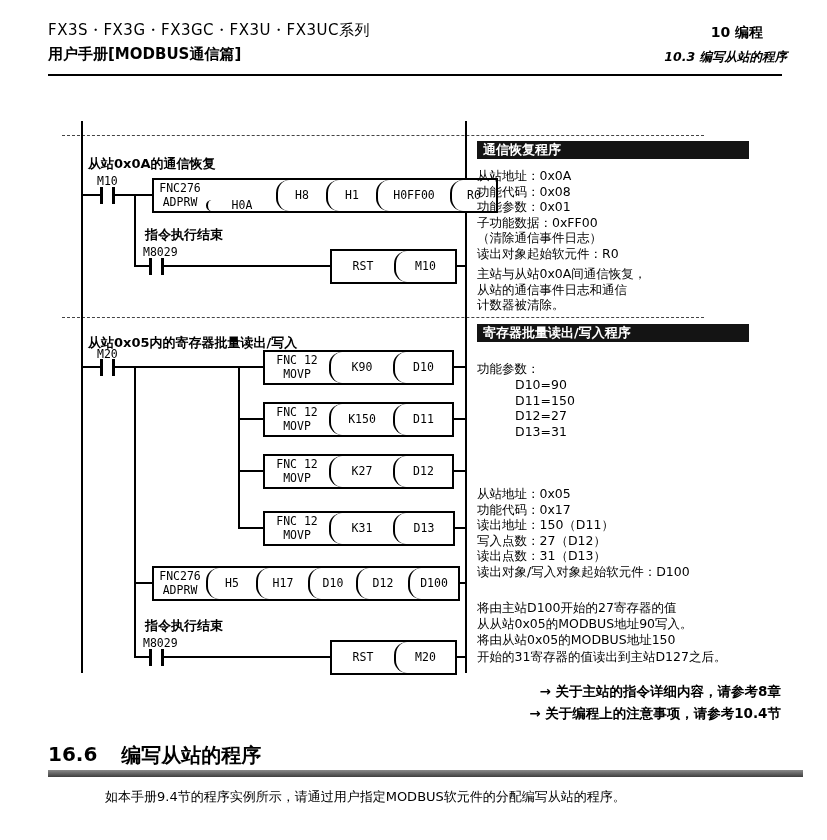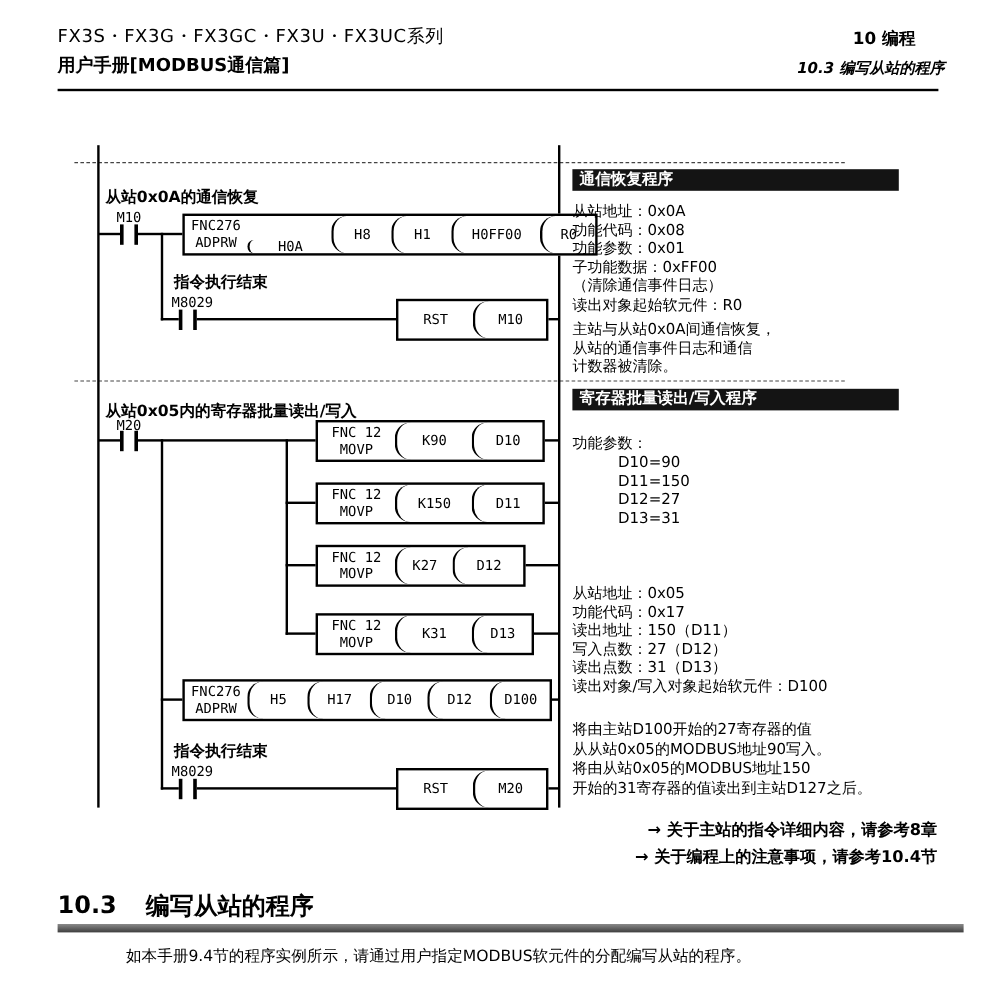--- a/index.html
+++ b/index.html
@@ -113,30 +113,30 @@
       <div>MOVP</div>
     </div>
     <div class="cell" style="width:64px;">K150</div>
     <div class="cell" style="width:59px;">D11</div>
   </div>
   <div class="blk" style="left:263px; top:454px;">
     <div class="cell" style="width:64px;">
       <div>FNC 12</div>
       <div>MOVP</div>
     </div>
-    <div class="cell" style="width:48px;">K27</div>
+    <div class="cell" style="width:64px;">K27</div>
     <div class="cell" style="width:59px;">D12</div>
   </div>
   <div class="blk" style="left:263px; top:511px;">
     <div class="cell" style="width:64px;">
       <div>FNC 12</div>
       <div>MOVP</div>
     </div>
     <div class="cell" style="width:64px;">K31</div>
-    <div class="cell" style="width:50px;">D13</div>
+    <div class="cell" style="width:60px;">D13</div>
   </div>
 
   <div class="h" style="left:134px; top:582px; width:332px;"></div>
   <div class="blk" style="left:152px; top:566px;">
     <div class="cell" style="width:52px;">
       <div>FNC276</div>
       <div>ADPRW</div>
     </div>
     <div class="cell" style="width:50px;">H5</div>
     <div class="cell" style="width:52px;">H17</div>
@@ -190,20 +190,20 @@
     <div>将由主站D100开始的27寄存器的值</div>
     <div>从从站0x05的MODBUS地址90写入。</div>
     <div>将由从站0x05的MODBUS地址150</div>
     <div>开始的31寄存器的值读出到主站D127之后。</div>
   </div>
 
   <div class="refline" style="top:683px;">→ 关于主站的指令详细内容，请参考8章</div>
   <div class="refline" style="top:705px;">→ 关于编程上的注意事项，请参考10.4节</div>
 
   <div class="sec-head">
-    <span>10.3</span>
+    <span>16.6</span>
     <span>编写从站的程序</span>
   </div>
   <div class="graybar"></div>
 
   <div class="bodytext">如本手册9.4节的程序实例所示，请通过用户指定MODBUS软元件的分配编写从站的程序。</div>
 
 </div>
 
 </body></html>

